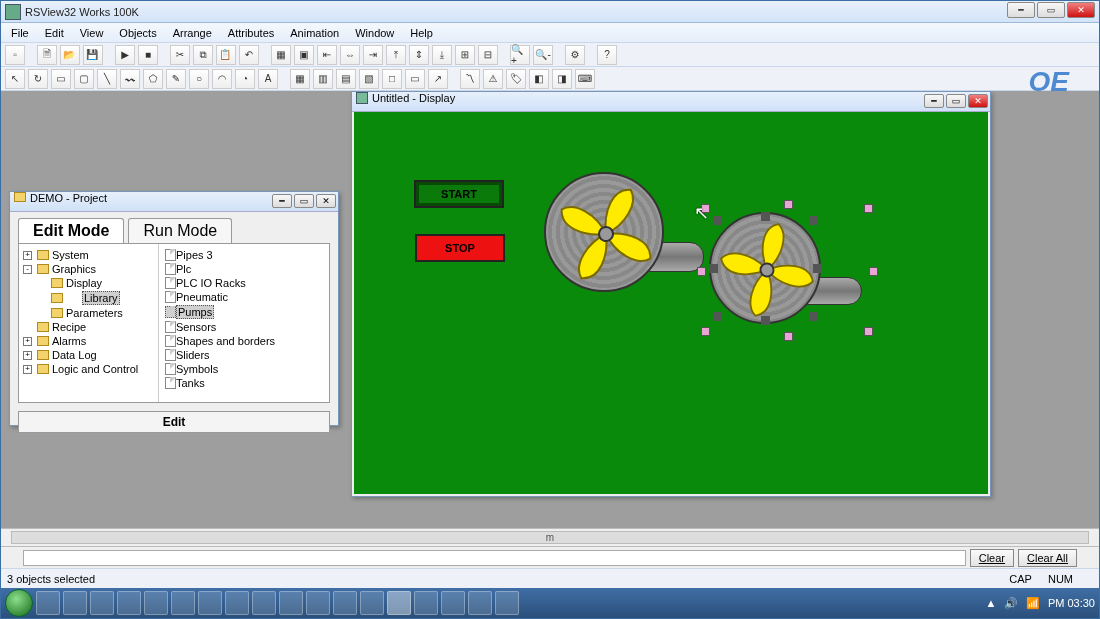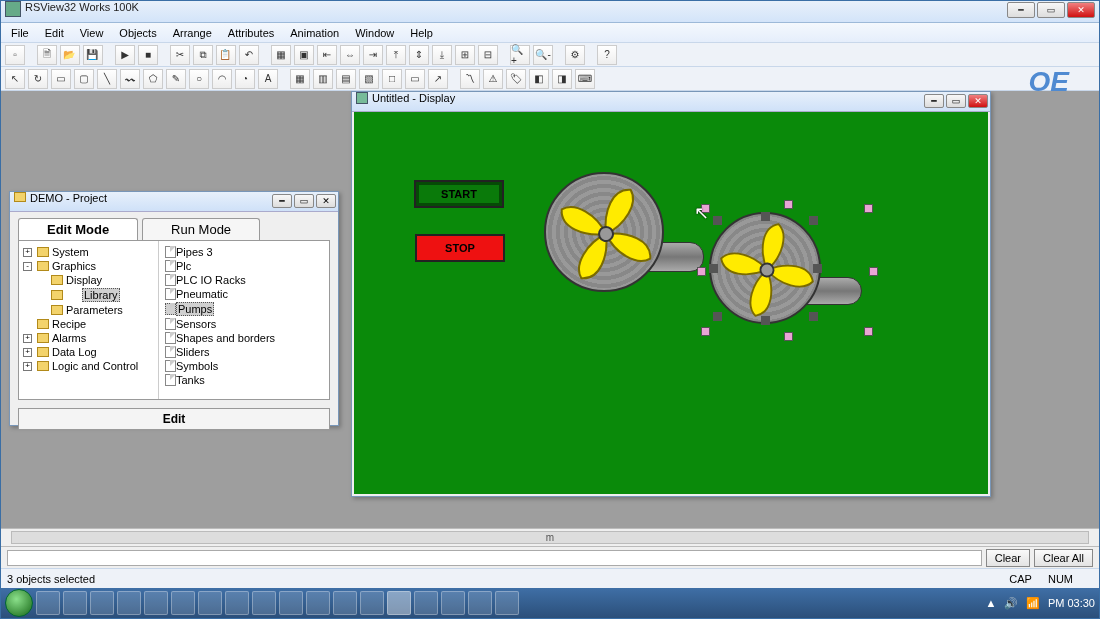--- a/index.html
+++ b/index.html
@@ -1,37 +1,37 @@
 <!DOCTYPE html>
 <html><head>
 <meta charset="utf-8">
 <style>
   * { box-sizing: border-box; font-family: "Segoe UI", Tahoma, sans-serif; }
   body { margin: 0; width: 1100px; height: 619px; overflow: hidden; background: #fff; }
   .app-window { width: 1100px; height: 619px; display: flex; flex-direction: column; border: 1px solid #3a6ea5; }
-  .titlebar { height: 22px; background: linear-gradient(#e8f0fa, #d3e4f9); display: flex; font-size: 11px; color: #222; border-bottom: 1px solid #9db9d8; position: relative; }
+  .titlebar { height: 22px; background: linear-gradient(#e8f0fa, #d3e4f9); display: flex; align-items: center; font-size: 11px; color: #222; border-bottom: 1px solid #9db9d8; position: relative; }
   .titlebar .icon { width: 16px; height: 16px; margin: 0 4px; background: #6a8; border: 1px solid #456; }
   .win-controls { position: absolute; right: 4px; top: 1px; display: flex; gap: 2px; }
   .win-btn { width: 28px; height: 16px; font-size: 9px; display: flex; align-items: center; justify-content: center; border: 1px solid #888; border-radius: 2px; background: linear-gradient(#f7f7f7,#ddd); }
   .win-btn.close { background: linear-gradient(#f08080,#d01010); color: #fff; }
   .menubar { height: 20px; background: linear-gradient(#f4f8fd,#e5eefb); display: flex; align-items: center; font-size: 11px; padding: 0 4px; gap: 4px; border-bottom: 1px solid #c8d7ea; }
   .menubar span { padding: 2px 6px; cursor: default; }
   .toolbar { height: 24px; background: #eef2f8; border-bottom: 1px solid #c8d7ea; display: flex; align-items: center; padding: 0 4px; gap: 3px; }
   .toolbar2 { height: 24px; background: #eef2f8; border-bottom: 1px solid #c8d7ea; display: flex; align-items: center; padding: 0 4px; gap: 3px; position: relative; }
   .tbtn { width: 20px; height: 20px; border: 1px solid #ccc; background: linear-gradient(#fff,#eee); font-size: 10px; display: flex; align-items: center; justify-content: center; color: #333; }
   .sep { width: 6px; }
   .mdi-area { flex: 1; background: #9e9e9e; position: relative; overflow: hidden; }
   .logo-OE { position: absolute; right: 30px; top: -1px; font-style: italic; font-size: 28px; font-weight: bold; color: #4f8ad1; }
   
   .child-window { position: absolute; background: #efefef; border: 1px solid #7896b8; box-shadow: 2px 2px 4px rgba(0,0,0,.25); }
   .child-title { height: 20px; background: linear-gradient(#e7f0fb,#cfe1f8); display: flex; font-size: 11px; padding: 0 4px; position: relative; border-bottom: 1px solid #aac; }
   .child-title .win-controls { right: 2px; top: 2px; gap: 2px; }
   .child-title .win-btn { width: 20px; height: 14px; }
   .tabs { display: flex; margin: 6px 8px 0 8px; }
-  .tab { border: 1px solid #999; border-bottom: none; background: #f6f6f6; padding: 3px 28px; font-size: 13px; border-radius: 3px 3px 0 0; margin-right: 4px; }
+  .tab { border: 1px solid #999; border-bottom: none; background: #f6f6f6; padding: 3px 14px; font-size: 16px; border-radius: 3px 3px 0 0; margin-right: 4px; }
   .tab.active { background: #fff; font-weight: bold; }
   .panes { display: flex; margin: 0 8px 8px 8px; border: 1px solid #999; background: #fff; height: 190px; }
   .tree { width: 140px; border-right: 1px solid #ccc; overflow: auto; font-size: 11px; padding: 4px 2px; }
   .tree-item { white-space: nowrap; padding: 1px 2px; display: flex; align-items: center; gap: 3px; }
   .tree-item .box { width: 9px; height: 9px; border: 1px solid #777; display: inline-flex; align-items: center; justify-content: center; font-size: 8px; line-height: 1; margin-right: 2px; }
   .tree-item .fld { width: 12px; height: 10px; background: #f3d36b; border: 1px solid #b28a1a; }
   .tree-item.sel span.lbl { background: #d0d0d0; border: 1px dotted #555; padding: 0 1px; margin-left: 16px; }
   .tree .indent1 { margin-left: 14px; }
   .tree .indent2 { margin-left: 28px; }
   .list { flex: 1; overflow: auto; font-size: 11px; padding: 4px; }
@@ -52,21 +52,21 @@
   .blade { fill: #ffeb00; stroke: #7a6a00; stroke-width: 2; }
   .hub { fill: #999; stroke: #333; stroke-width: 2; }
   .sel-handle { position: absolute; width: 9px; height: 9px; background: #e9a5d5; border: 1px solid #555; }
   .sel-handle.inner { background: #555; }
   
   .cursor { position: absolute; font-size: 18px; color: #fff; text-shadow: 0 0 2px #000; }
   
   .hscroll { height: 18px; background: #efefef; border-top: 1px solid #bbb; display: flex; align-items: center; font-size: 10px; color: #555; position: relative; }
   .hscroll .thumb { position: absolute; left: 10px; right: 10px; top: 2px; bottom: 2px; background: #ddd; border: 1px solid #bbb; }
   .hscroll .lbl { position: absolute; left: 50%; transform: translateX(-50%); font-size: 10px; }
-  .cmdrow { height: 22px; background: #efefef; border-top: 1px solid #bbb; display: flex; align-items: center; justify-content: flex-end; padding: 0 6px; gap: 4px; }
+  .cmdrow { height: 22px; background: #efefef; border-top: 1px solid #bbb; display: flex; align-items: center; justify-content: flex-end; padding: 0 22px; gap: 4px; text-decoration: underline; }
   .cmdrow input { flex: 1; height: 16px; border: 1px solid #aaa; font-size: 11px; padding: 0 4px; }
   .cmdrow button { font-size: 11px; height: 18px; padding: 0 8px; border: 1px solid #888; background: linear-gradient(#fafafa,#e3e3e3); }
   .statusbar { height: 20px; background: #eef2f8; border-top: 1px solid #c8d7ea; display: flex; align-items: center; font-size: 11px; padding: 0 6px; justify-content: space-between; }
   .statusbar .cells { display: flex; gap: 16px; margin-right: 20px; }
   .taskbar { height: 30px; background: linear-gradient(#3f6fa6,#2b4f7a); display: flex; align-items: center; padding: 0 4px; gap: 3px; }
   .taskbar .start-orb { width: 28px; height: 28px; border-radius: 50%; background: radial-gradient(circle at 40% 35%, #8be08b, #156615); border: 1px solid #063; }
   .taskbar .titem { width: 24px; height: 24px; border: 1px solid rgba(255,255,255,.3); background: rgba(255,255,255,.15); border-radius: 2px; }
   .taskbar .titem.active { background: rgba(255,255,255,.4); }
   .taskbar .tray { margin-left: auto; display: flex; align-items: center; gap: 8px; color: #fff; font-size: 11px; }
 </style>

